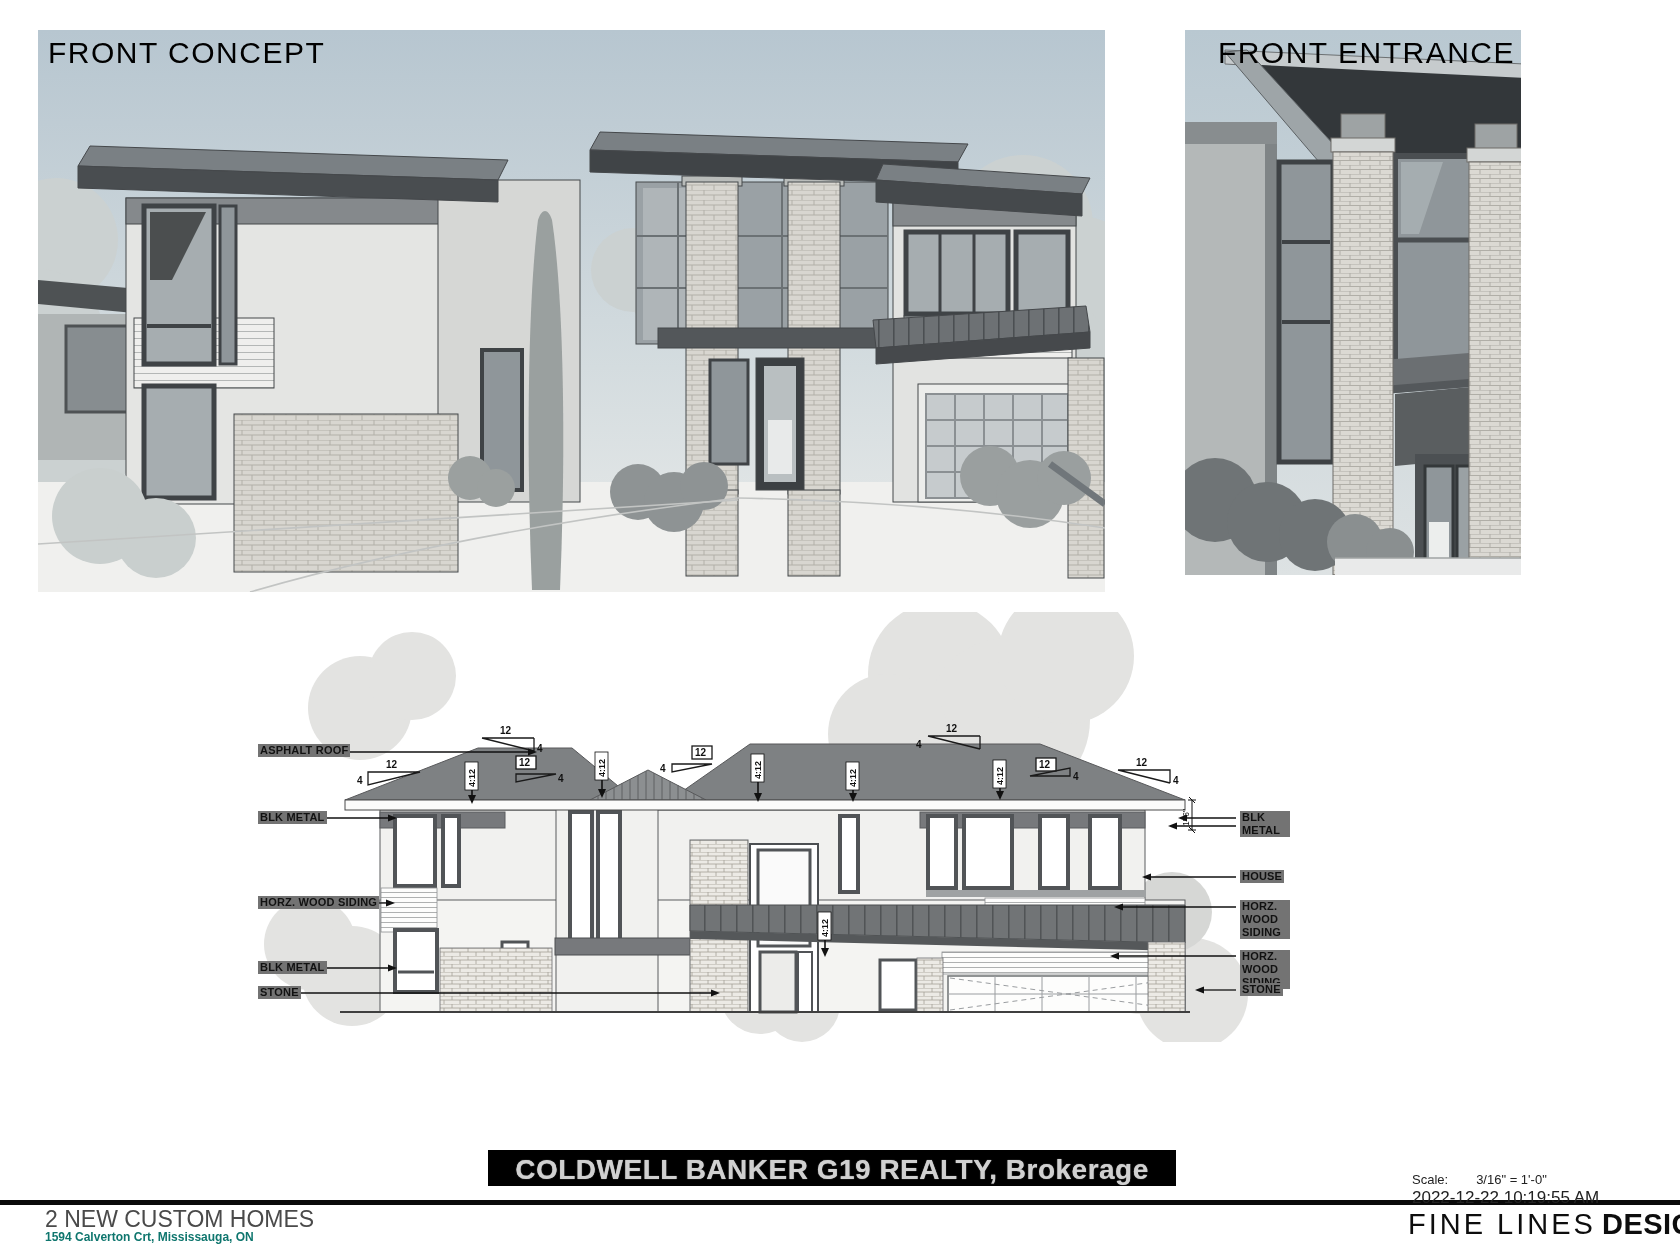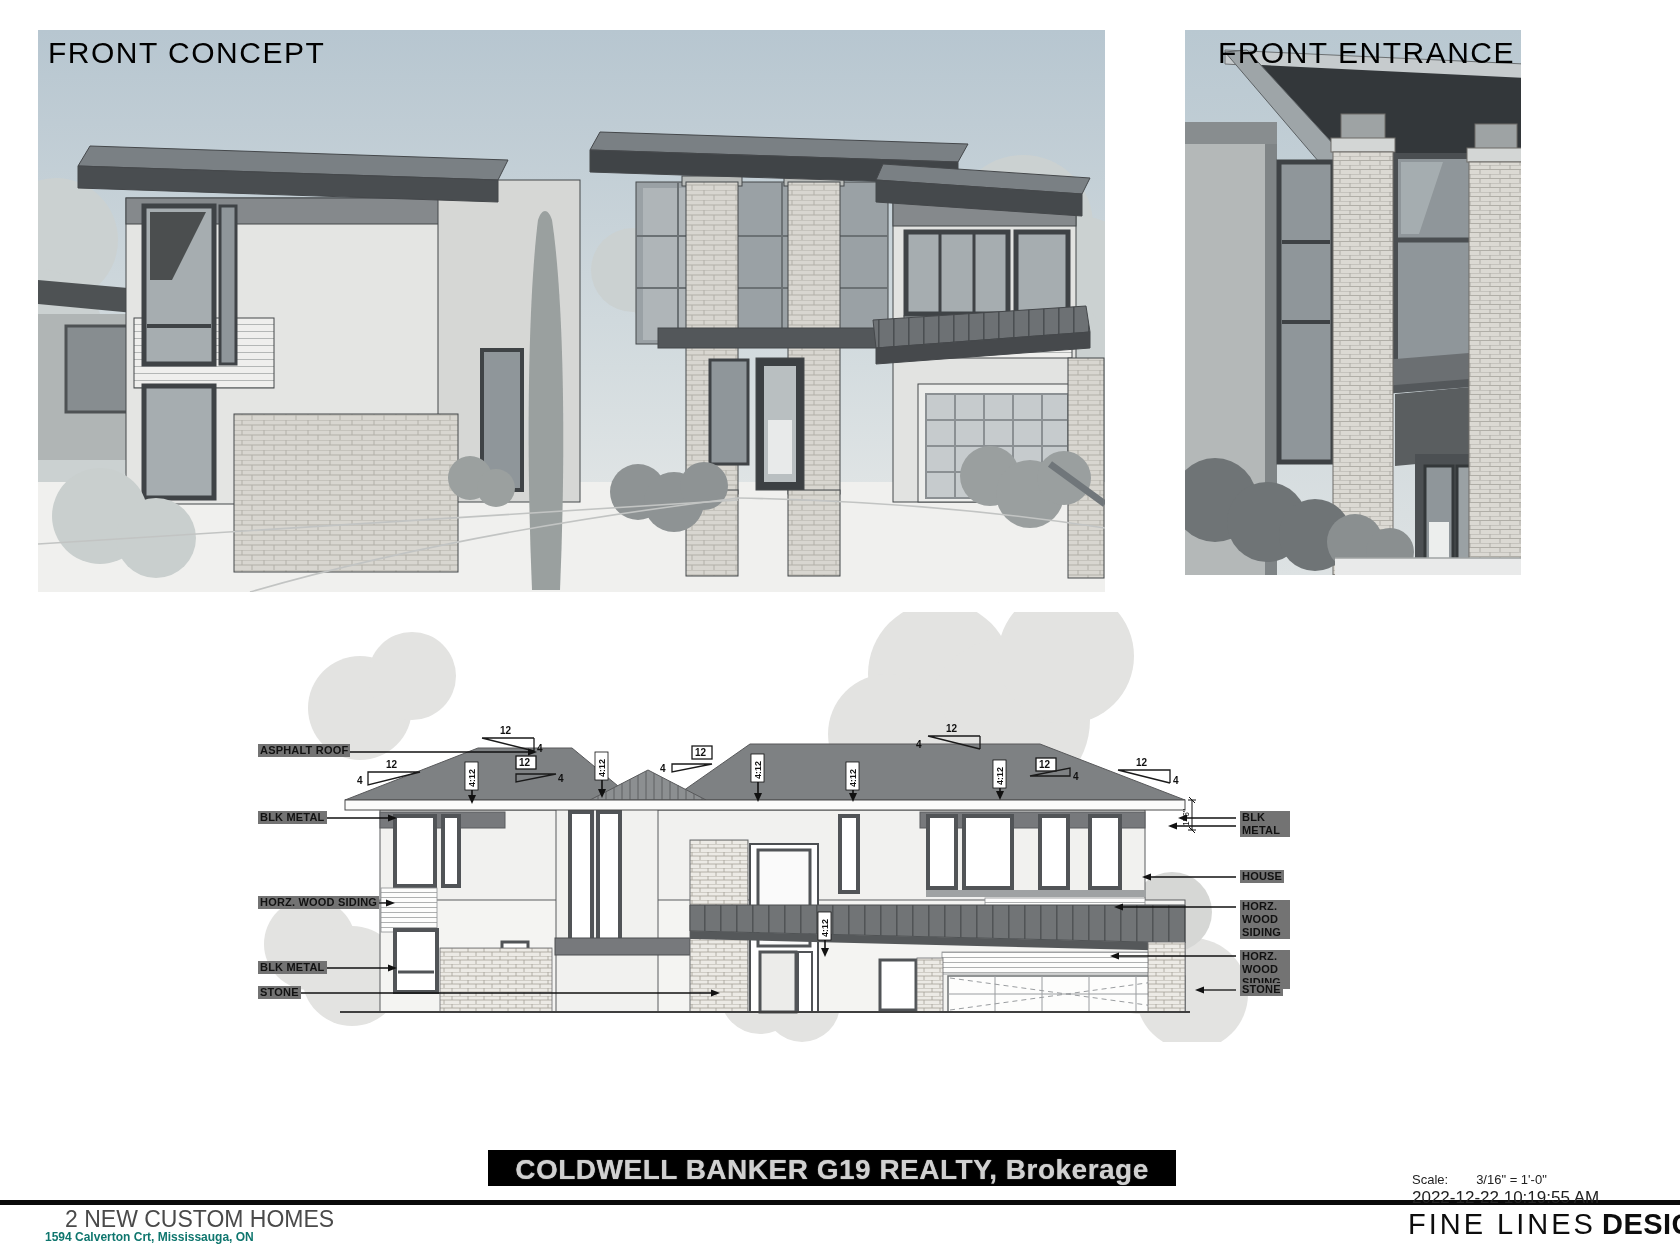--- a/index.html
+++ b/index.html
@@ -15,21 +15,21 @@
   .panel-title.right{right:6px;top:6px;}
   
   .elevation{position:absolute;left:240px;top:612px;width:1050px;height:430px;}
   .elevation svg{position:absolute;left:0;top:0;}
   .elev-label{position:absolute;font-size:11px;font-weight:bold;color:#111;background:#737373;
               line-height:13px;padding:0 2px;white-space:pre-line;letter-spacing:.2px;}
   
   .rule-thick{position:absolute;left:0;top:1200px;width:1680px;height:5px;background:#0a0a0a;}
   .tb-title{position:absolute;left:45px;top:1170px;font-size:25px;font-weight:bold;color:#111;
             letter-spacing:.5px;white-space:nowrap;}
-  .tb-project{position:absolute;left:45px;top:1206px;font-size:23px;color:#4a4a4a;white-space:nowrap;margin-left:20px;}
+  .tb-project{position:absolute;left:45px;top:1206px;font-size:23px;color:#4a4a4a;white-space:nowrap;}
   .tb-address{position:absolute;left:45px;top:1230px;font-size:12px;font-weight:bold;color:#0f766e;white-space:nowrap;}
   .tb-scale{position:absolute;left:1412px;top:1172px;font-size:13px;color:#222;white-space:nowrap;}
   .tb-scale .val{margin-left:28px;}
   .tb-date{position:absolute;left:1412px;top:1188px;font-size:17px;color:#222;white-space:nowrap;}
   .tb-firm{position:absolute;left:1408px;top:1208px;font-size:29px;color:#0d0d0d;white-space:nowrap;}
   .tb-firm .light{font-weight:400;letter-spacing:3px;}
   .tb-firm .bold{font-weight:bold;letter-spacing:.5px;margin-left:6px;}
   .watermark{position:absolute;left:488px;top:1150px;width:688px;height:36px;background:#000000;
              display:flex;align-items:flex-end;justify-content:center;}
   .watermark span{font-size:28px;font-weight:bold;color:#d0d0d0;text-shadow:0 0 1px #b0b0b0;

